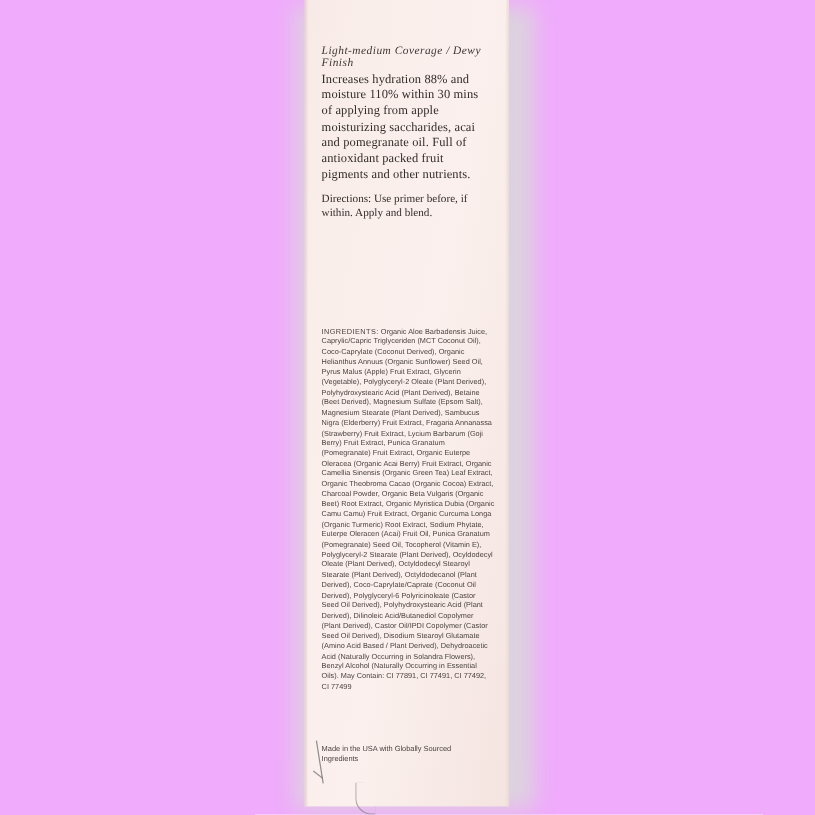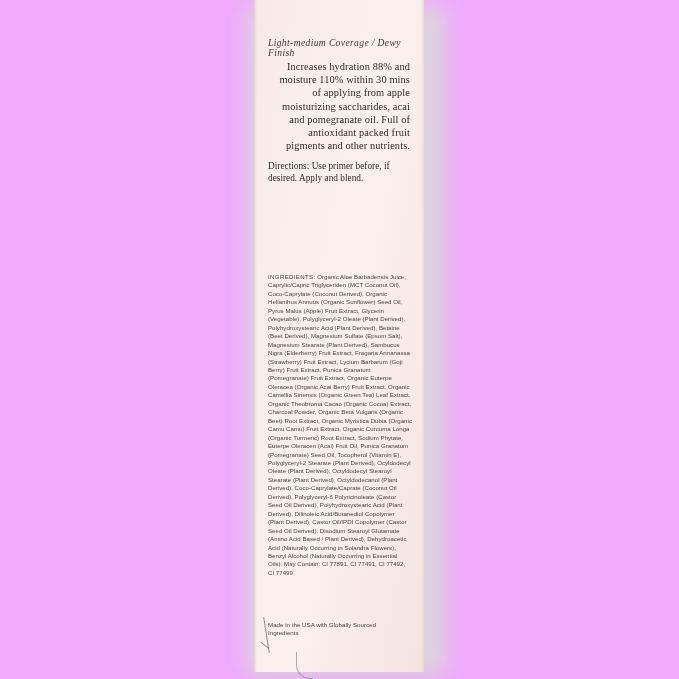--- a/index.html
+++ b/index.html
@@ -77,21 +77,20 @@
   .claim {
     position: absolute;
     top: 60px;
     left: 2px;
     width: 142px;
     font-family: "Liberation Serif", serif;
     font-size: 10.4px;
     line-height: 13.2px;
     color: #322d2a;
     letter-spacing: 0.1px;
-    text-align: right;
   }
 
   .directions-en {
     position: absolute;
     top: 160px;
     left: 2px;
     width: 142px;
     font-family: "Liberation Serif", serif;
     font-size: 9.3px;
     line-height: 12px;
@@ -179,21 +178,21 @@
   <div class="package">
     <div class="fold-left"></div>
     <div class="fold-right"></div>
 
     <div class="content">
 
       <div class="tagline">Light-medium Coverage / Dewy Finish</div>
 
       <div class="claim">Increases hydration 88% and moisture 110% within 30 mins of applying from apple moisturizing saccharides, acai and pomegranate oil.  Full of antioxidant packed fruit pigments and other nutrients.</div>
 
-      <div class="directions-en">Directions: Use primer before, if desired. Apply and blend.</div>
+      <div class="directions-en">Directions: Use primer before, if within. Apply and blend.</div>
 
 
       <div class="ingredients"><span class="label">INGREDIENTS:</span><span> Organic Aloe Barbadensis Juice, Caprylic/Capric Triglyceriden (MCT Coconut Oil), Coco-Caprylate (Coconut Derived), Organic Helianthus Annuus (Organic Sunflower) Seed Oil, Pyrus Malus (Apple) Fruit Extract, Glycerin (Vegetable), Polyglyceryl-2 Oleate (Plant Derived), Polyhydroxystearic Acid (Plant Derived), Betaine (Beet Derived), Magnesium Sulfate (Epsom Salt), Magnesium Stearate (Plant Derived), Sambucus Nigra (Elderberry) Fruit Extract, Fragaria Annanassa (Strawberry) Fruit Extract, Lycium Barbarum (Goji Berry) Fruit Extract, Punica Granatum (Pomegranate) Fruit Extract, Organic Euterpe Oleracea (Organic Acai Berry) Fruit Extract, Organic Camellia Sinensis (Organic Green Tea) Leaf Extract, Organic Theobroma Cacao (Organic Cocoa) Extract, Charcoal Powder, Organic Beta Vulgaris (Organic Beet) Root Extract, Organic Myristica Dubia (Organic Camu Camu) Fruit Extract, Organic Curcuma Longa (Organic Turmeric) Root Extract, Sodium Phytate, Euterpe Oleracen (Acai) Fruit Oil, Punica Granatum (Pomegranate) Seed Oil, Tocopherol (Vitamin E), Polyglyceryl-2 Stearate (Plant Derived), Ocyldodecyl Oleate (Plant Derived), Octyldodecyl Stearoyl Stearate (Plant Derived), Octyldodecanol (Plant Derived), Coco-Caprylate/Caprate (Coconut Oil Derived), Polyglyceryl-6 Polyricinoleate (Castor Seed Oil Derived), Polyhydroxystearic Acid (Plant Derived), Dilinoleic Acid/Butanediol Copolymer (Plant Derived), Castor Oil/IPDI Copolymer (Castor Seed Oil Derived), Disodium Stearoyl Glutamate (Amino Acid Based / Plant Derived), Dehydroacetic Acid (Naturally Occurring in Solandra Flowers), Benzyl Alcohol (Naturally Occurring in Essential Oils). May Contain: CI 77891, CI 77491, CI 77492, CI 77499</span></div>
 
       <div class="origin">Made in the USA with Globally Sourced Ingredients</div>
 
     </div>
   </div>
 
   <div class="mark-line"></div>

